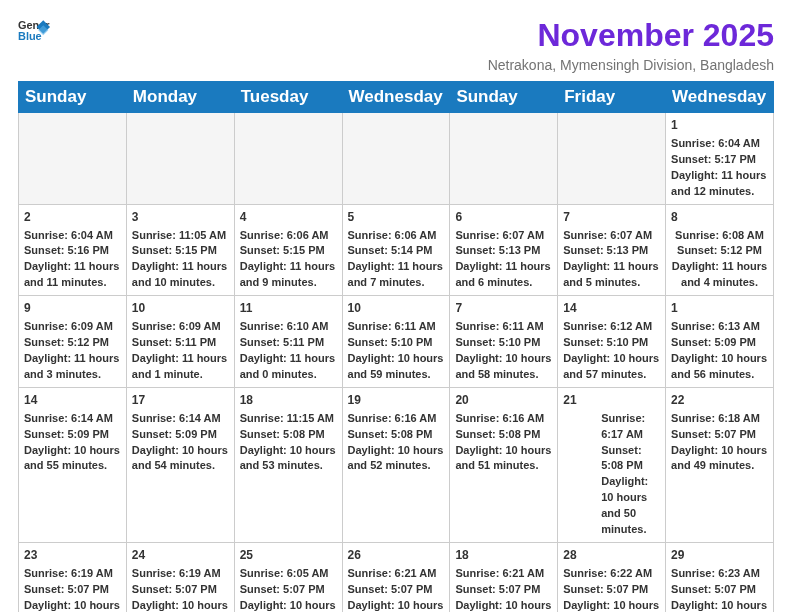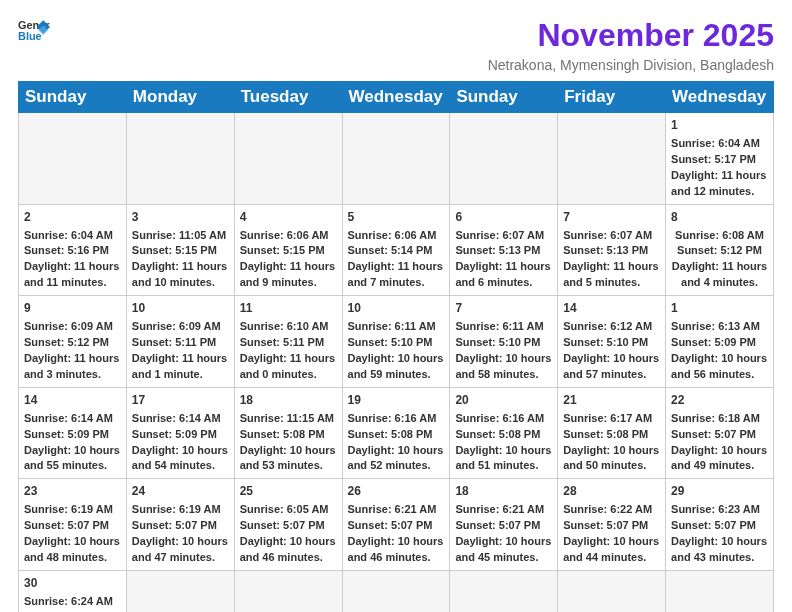--- a/index.html
+++ b/index.html
@@ -269,21 +269,21 @@
           </td>
           <td>
             <span class="day-num">20</span>
             <div class="day-info" style="white-space: pre-line;">Sunrise: 6:16 AM
 Sunset: 5:08 PM
 Daylight: 10 hours
 and 51 minutes.</div>
           </td>
           <td>
             <span class="day-num">21</span>
-            <div class="day-info" style="white-space: pre-line;">Sunrise: 6:17 AM
+            <div class="day-info" style="white-space: pre-line; margin-left: 38px;">Sunrise: 6:17 AM
 Sunset: 5:08 PM
 Daylight: 10 hours
 and 50 minutes.</div>
           </td>
           <td>
             <span class="day-num">22</span>
             <div class="day-info" style="white-space: pre-line;">Sunrise: 6:18 AM
 Sunset: 5:07 PM
 Daylight: 10 hours
 and 49 minutes.</div>

